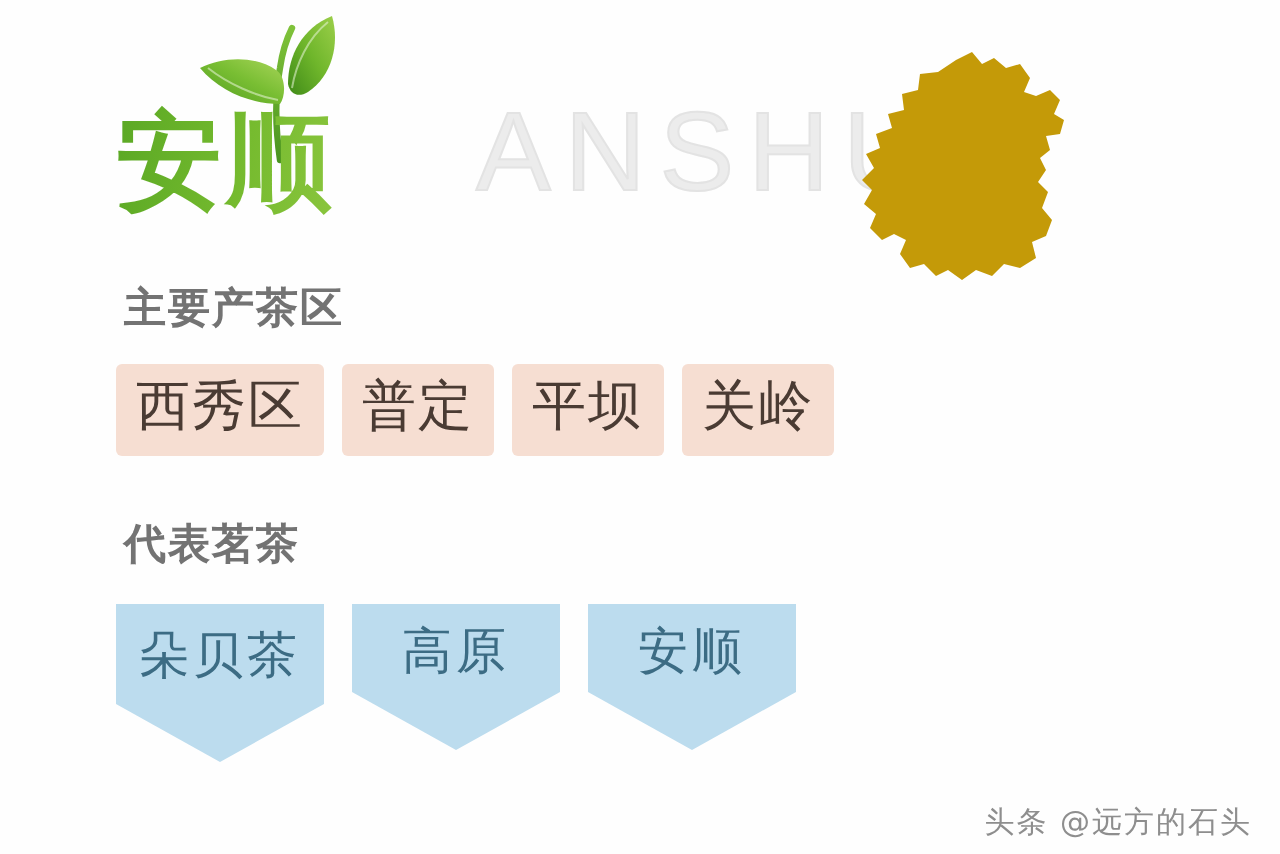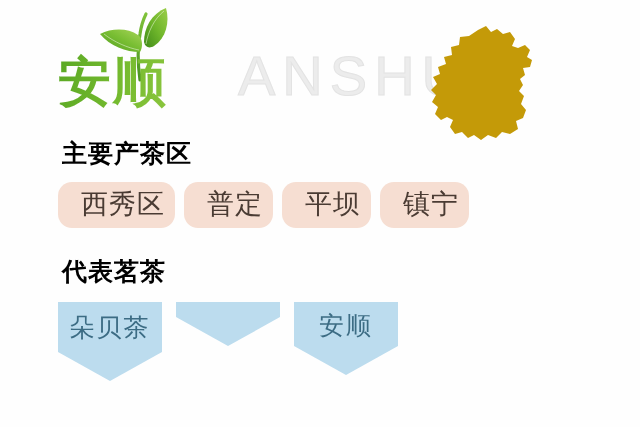--- a/index.html
+++ b/index.html
@@ -96,38 +96,38 @@
   
   #section-areas {
     position: absolute;
     left: 0;
     top: 138px;
     width: 640px;
   }
   .section-heading {
     margin: 0 0 0 62px;
     font-family: "DejaVu Sans", sans-serif;
-    font-size: 25px;
+    font-size: 21px;
     font-weight: bold;
     line-height: 32px;
     letter-spacing: 1px;
-    color: #000000;
+    color: #737373;
     white-space: nowrap;
   }
   #areas-tag-row {
     margin: 12px 0 0 58px;
     display: flex;
     flex-direction: row;
     align-items: center;
     gap: 9px;
   }
   .area-tag {
     background: #f6ded2;
-    border-radius: 14px;
-    padding: 6px 10px 8px 23px;
+    border-radius: 3px;
+    padding: 6px 10px 8px 10px;
     font-family: "DejaVu Sans", sans-serif;
     font-size: 27px;
     line-height: 32px;
     color: #4a3b33;
     white-space: nowrap;
     letter-spacing: 1px;
   }
 
   
   #section-teas {
@@ -232,46 +232,48 @@
     </svg>
   </div>
 
   <div id="section-areas">
     <h2 class="section-heading">主要产茶区</h2>
 
     <div id="areas-tag-row">
       <span class="area-tag">西秀区</span>
       <span class="area-tag">普定</span>
       <span class="area-tag">平坝</span>
-      <span class="area-tag">镇宁</span>
+      <span class="area-tag">关岭</span>
     </div>
   </div>
 
   <div id="section-teas">
     <h2 class="section-heading">代表茗茶</h2>
 
     <div id="teas-pennant-row">
 
       <div class="pennant pennant--single">
         <div class="pennant-body">
           <div class="pennant-line">朵贝茶</div>
         </div>
         <div class="pennant-point"></div>
       </div>
 
       <div class="pennant">
         <div class="pennant-body">
+          <div class="pennant-line">高原</div>
         </div>
         <div class="pennant-point"></div>
       </div>
 
       <div class="pennant">
         <div class="pennant-body">
           <div class="pennant-line">安顺</div>
         </div>
         <div class="pennant-point"></div>
       </div>
 
     </div>
   </div>
 
+  <div id="footer-watermark">头条 @远方的石头</div>
 
 </div>
 
 </body></html>

